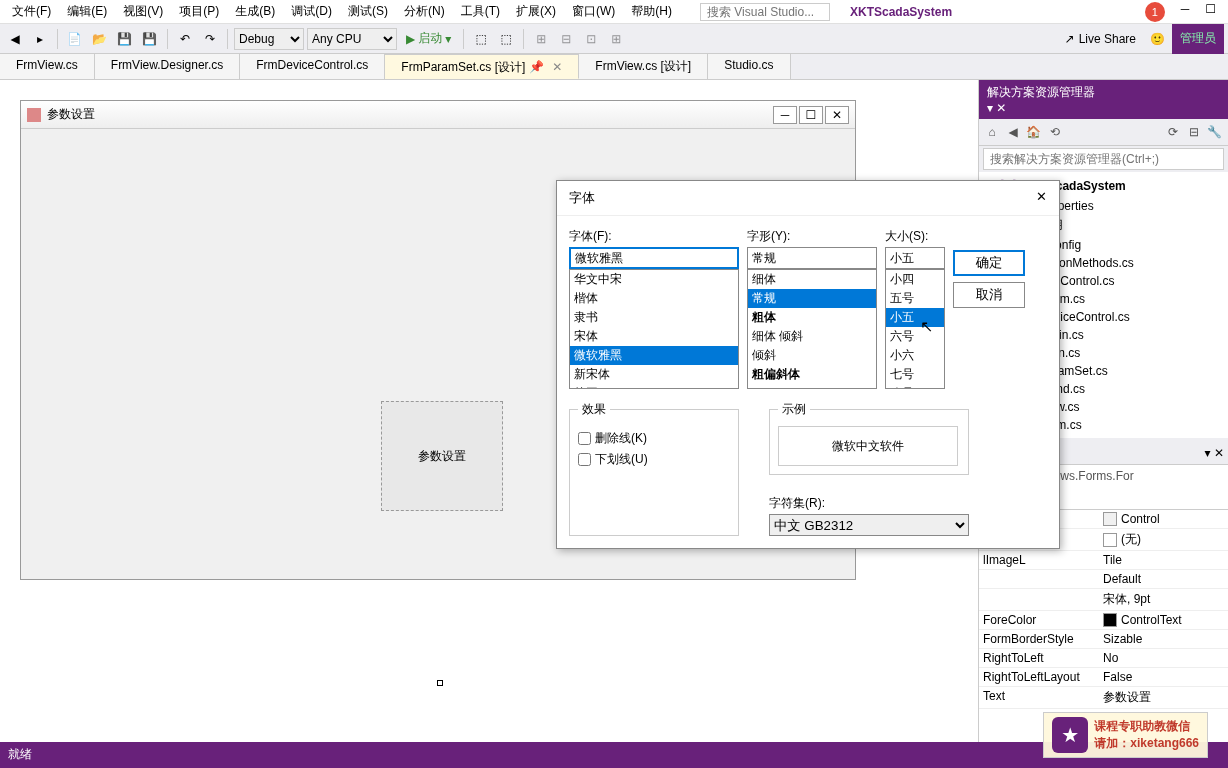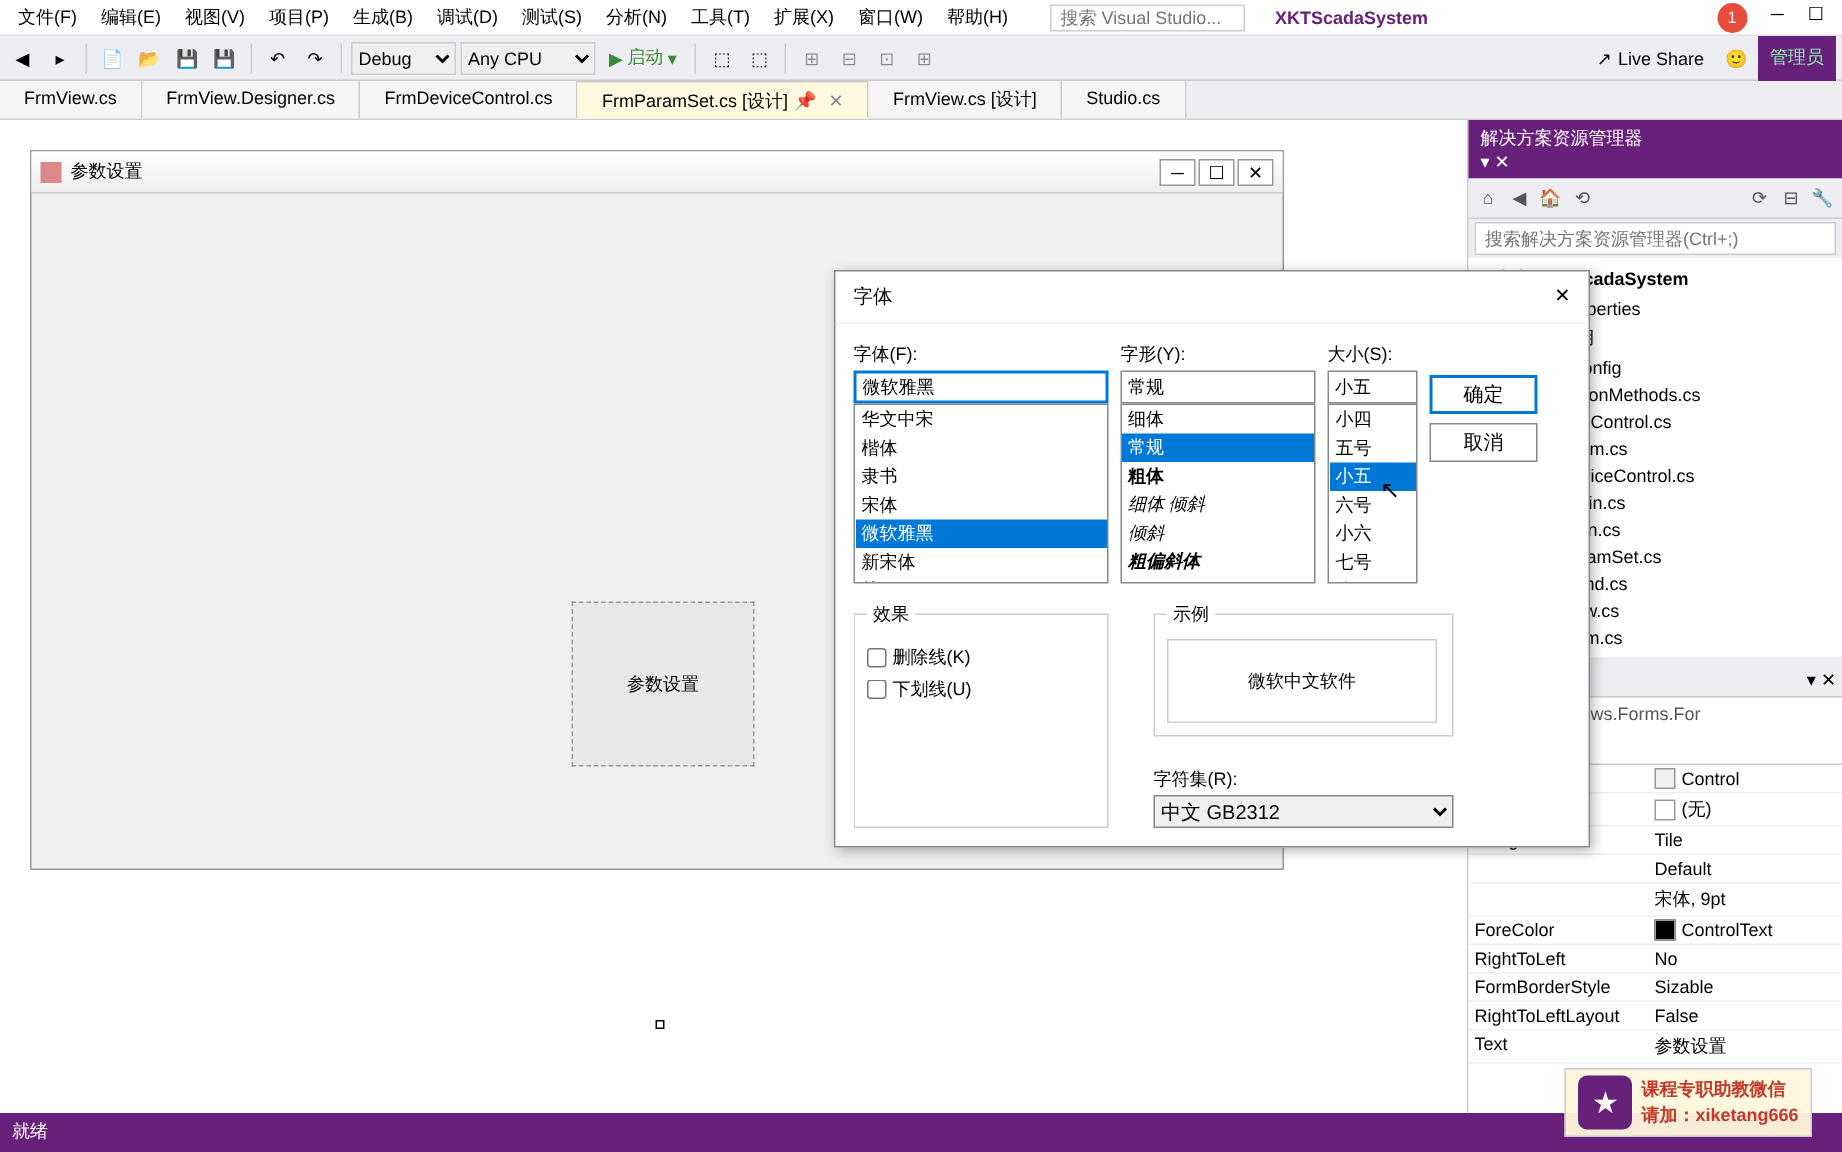--- a/index.html
+++ b/index.html
@@ -56,30 +56,30 @@
 .font-dialog { position: absolute; left: 556px; top: 180px; width: 504px; background: #fff; border: 1px solid #888; box-shadow: 2px 2px 8px rgba(0,0,0,0.3); z-index: 100; }
 .dlg-title { padding: 8px 12px; display: flex; justify-content: space-between; border-bottom: 1px solid #eee; font-size: 13px; }
 .dlg-body { padding: 12px; display: flex; gap: 8px; }
 .dlg-col { display: flex; flex-direction: column; }
 .dlg-label { font-size: 12px; margin-bottom: 2px; }
 .dlg-input { border: 2px solid #0078d7; padding: 2px 4px; font-size: 12px; height: 22px; }
 .dlg-input.plain { border: 1px solid #888; }
 .dlg-list { border: 1px solid #888; height: 120px; overflow-y: auto; font-size: 12px; }
 .dlg-list .opt { padding: 1px 4px; font-family: "SimSun"; }
 .dlg-list .opt.sel { background: #0078d7; color: #fff; }
-.dlg-list .opt.italic { font-style: italic; }
+.dlg-list .opt.italic { }
 .dlg-list .opt.bold { font-weight: bold; }
 .dlg-btns { display: flex; flex-direction: column; gap: 6px; }
 .dlg-btn { width: 72px; height: 26px; border: 1px solid #888; background: #fff; cursor: pointer; }
 .dlg-btn.ok { border: 2px solid #0078d7; }
 .dlg-lower { padding: 0 12px 12px; display: flex; gap: 30px; }
 .fieldset { border: 1px solid #ccc; padding: 8px; }
 .fieldset legend { font-size: 12px; padding: 0 4px; }
 .chk { display: flex; align-items: center; gap: 4px; margin: 4px 0; }
-.sample-box { width: 180px; height: 56px; border: 1px solid #ccc; display: flex; align-items: center; justify-content: center; }
+.sample-box { width: 180px; height: 40px; border: 1px solid #ccc; display: flex; align-items: center; justify-content: center; }
 .charset { margin-top: 20px; }
 .charset select { width: 200px; height: 22px; border: 1px solid #888; }
 .statusbar { position: absolute; bottom: 0; left: 0; right: 0; height: 26px; background: #68217a; color: #fff; padding: 4px 8px; }
 .overlay-badge { position: absolute; right: 20px; bottom: 10px; background: rgba(255,248,220,0.95); border: 1px solid #ccc; padding: 4px 8px; display: flex; align-items: center; gap: 6px; z-index: 200; }
 .overlay-badge .logo { width: 36px; height: 36px; background: #68217a; border-radius: 6px; display:flex;align-items:center;justify-content:center;color:#fff;font-size:20px; }
 .cursor { position: absolute; left: 920px; top: 317px; z-index: 150; font-size: 16px; pointer-events: none; }
 </style>
 </head>
 <body>
 
@@ -223,26 +223,26 @@
           </div>
           <div class="prop-row">
             <span class="prop-name"></span>
             <span class="prop-val">宋体, 9pt</span>
           </div>
           <div class="prop-row">
             <span class="prop-name">ForeColor</span>
             <span class="prop-val"><span class="color-swatch" style="background:#000"></span>ControlText</span>
           </div>
           <div class="prop-row">
+            <span class="prop-name">FormBorderStyle</span>
+            <span class="prop-val">Sizable</span>
+          </div>
+          <div class="prop-row">
             <span class="prop-name">RightToLeft</span>
             <span class="prop-val">No</span>
-          </div>
-          <div class="prop-row">
-            <span class="prop-name">FormBorderStyle</span>
-            <span class="prop-val">Sizable</span>
           </div>
           <div class="prop-row">
             <span class="prop-name">RightToLeftLayout</span>
             <span class="prop-val">False</span>
           </div>
           <div class="prop-row">
             <span class="prop-name">Text</span>
             <span class="prop-val">参数设置</span>
           </div>
         </div>

